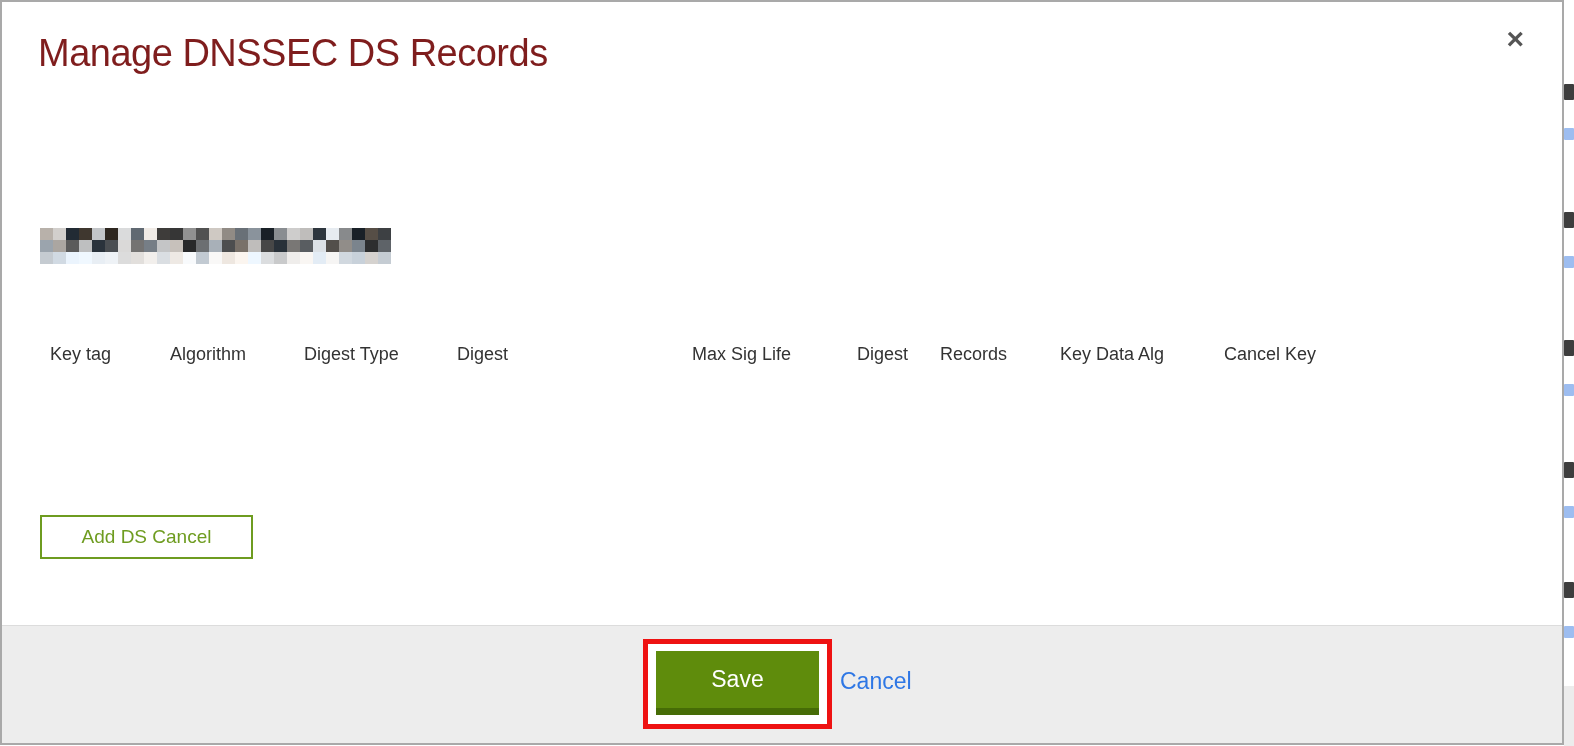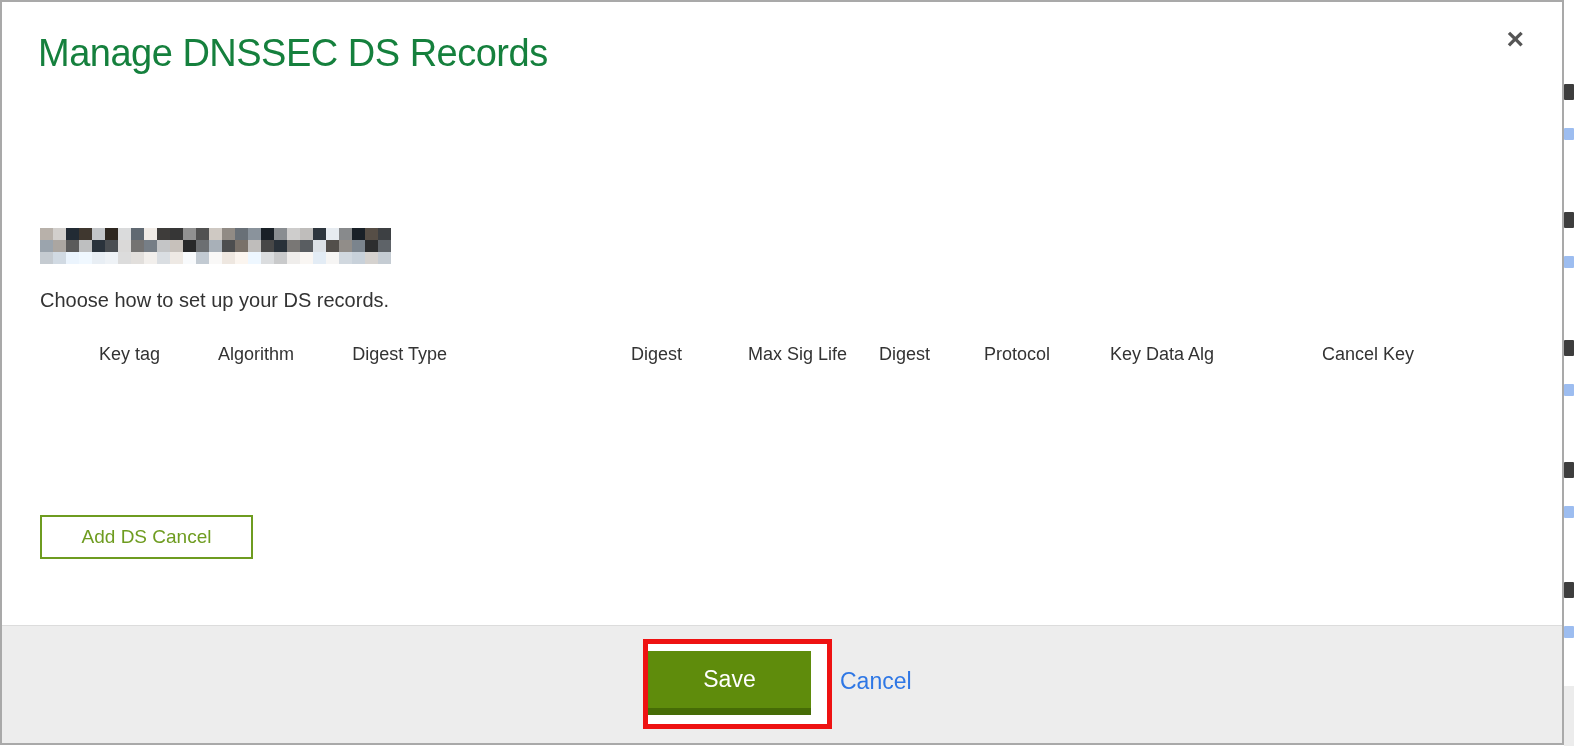--- a/index.html
+++ b/index.html
@@ -10,53 +10,53 @@
   
   .behind-strip { position:absolute; top:0; right:0; width:10px; height:746px; background:#fff; }
   .behind-strip .frag { position:absolute; left:0; width:10px; height:16px; background:#3d3d3d; border-radius:1px; }
   .behind-strip .frag.blue { background:#9dbdf0; height:12px; }
   .behind-strip .gray-bottom { position:absolute; left:0; bottom:0; width:10px; height:60px; background:#ececec; }
 
   
   .modal { position:absolute; left:0; top:0; width:1564px; height:745px;
            border:2px solid #a9a9a9; background:#fff; }
   .modal-title { position:absolute; left:36px; top:30px; font-size:38px; font-weight:400;
-                 color:#15803d; letter-spacing:-0.5px; }
+                 color:#7f1d1d; letter-spacing:-0.5px; }
   .close-btn { position:absolute; right:38px; top:22px; font-size:30px; font-weight:700;
                color:#555; line-height:30px; cursor:pointer; }
 
   
   .redacted { position:absolute; left:38px; top:226px; width:358px; height:36px;
               overflow:hidden; line-height:0; font-size:0; }
   .redacted i { display:inline-block; width:13px; height:12px; }
 
   .subtitle { position:absolute; left:38px; top:287px; font-size:20px; color:#333; }
 
   
   .ds-table { position:absolute; left:38px; top:333px; width:1454px; border-collapse:collapse;
               table-layout:fixed; font-size:18px; color:#333; }
-  .ds-table th { text-align:right; font-weight:400; color:#333; height:44px;
+  .ds-table th { text-align:left; font-weight:400; color:#333; height:44px;
                  padding:0 0 6px 10px; vertical-align:middle; }
   .ds-table td { height:60px; padding-left:10px; vertical-align:middle; }
   .ds-table tr.rec-row.odd  { background:#f8f8f8; }
   .ds-table tr.rec-row.even { background:#ffffff; border-bottom:1px solid #c9c9c9; }
   .ds-table tr.struck td.val { text-decoration:line-through; }
   .ds-table td.undo-cell { text-align:right; padding-right:18px; }
   .undo-link { color:#2e77e5; text-decoration:none; cursor:pointer; }
 
   .add-btn { position:absolute; left:38px; top:513px; width:213px; height:44px;
              background:#fff; border:2px solid #6e9c20; color:#6e9c20;
              font-size:19px; font-family:inherit; cursor:pointer; }
 
   
   .modal-footer { position:absolute; left:0; bottom:0; width:1560px; height:118px;
                   background:#ededed; border-top:1px solid #dcdcdc; }
   .annotation-box { position:absolute; left:641px; top:13px; width:189px; height:90px;
                     border:5px solid #ee1212; background:#fff;
-                    display:flex; align-items:flex-start; justify-content:flex-start; }
+                    display:flex; align-items:flex-start; justify-content:center; }
   .save-btn { margin-top:7px; width:163px; height:64px; background:#5f8c0c;
               border:none; border-bottom:7px solid #466c06; color:#fff;
               font-size:23px; font-family:inherit; cursor:pointer; }
   .cancel-link { position:absolute; left:838px; top:42px; font-size:23px;
                  color:#2e77e5; text-decoration:none; cursor:pointer; }
 </style>
 </head>
 <body>
 
 <div class="screen">
@@ -75,21 +75,20 @@
     <div class="gray-bottom"></div>
   </div>
 
   <div class="modal">
 
     <h1 class="modal-title">Manage DNSSEC DS Records</h1>
     <span class="close-btn">×</span>
 
     <div class="redacted" id="redacted-domain"><i style="background: rgb(184, 177, 170);"></i><i style="background: rgb(210, 207, 204);"></i><i style="background: rgb(34, 43, 52);"></i><i style="background: rgb(63, 55, 47);"></i><i style="background: rgb(194, 197, 200);"></i><i style="background: rgb(46, 39, 32);"></i><i style="background: rgb(218, 219, 220);"></i><i style="background: rgb(96, 105, 114);"></i><i style="background: rgb(240, 235, 230);"></i><i style="background: rgb(62, 60, 58);"></i><i style="background: rgb(54, 54, 54);"></i><i style="background: rgb(145, 145, 145);"></i><i style="background: rgb(81, 81, 81);"></i><i style="background: rgb(207, 201, 195);"></i><i style="background: rgb(145, 139, 133);"></i><i style="background: rgb(105, 112, 119);"></i><i style="background: rgb(138, 147, 156);"></i><i style="background: rgb(25, 32, 39);"></i><i style="background: rgb(137, 141, 145);"></i><i style="background: rgb(206, 205, 204);"></i><i style="background: rgb(191, 189, 187);"></i><i style="background: rgb(46, 54, 62);"></i><i style="background: rgb(231, 236, 241);"></i><i style="background: rgb(136, 138, 140);"></i><i style="background: rgb(25, 32, 39);"></i><i style="background: rgb(86, 78, 70);"></i><i style="background: rgb(61, 64, 67);"></i><i style="background: rgb(155, 164, 173);"></i><i style="background: rgb(171, 166, 161);"></i><i style="background: rgb(91, 91, 91);"></i><i style="background: rgb(190, 191, 192);"></i><i style="background: rgb(42, 51, 60);"></i><i style="background: rgb(74, 78, 82);"></i><i style="background: rgb(218, 217, 216);"></i><i style="background: rgb(116, 115, 114);"></i><i style="background: rgb(118, 126, 134);"></i><i style="background: rgb(196, 197, 198);"></i><i style="background: rgb(199, 193, 187);"></i><i style="background: rgb(40, 41, 42);"></i><i style="background: rgb(108, 111, 114);"></i><i style="background: rgb(168, 176, 184);"></i><i style="background: rgb(77, 78, 79);"></i><i style="background: rgb(121, 113, 105);"></i><i style="background: rgb(191, 189, 187);"></i><i style="background: rgb(71, 71, 71);"></i><i style="background: rgb(41, 49, 57);"></i><i style="background: rgb(121, 119, 117);"></i><i style="background: rgb(89, 93, 97);"></i><i style="background: rgb(220, 225, 230);"></i><i style="background: rgb(83, 79, 75);"></i><i style="background: rgb(145, 141, 137);"></i><i style="background: rgb(123, 132, 141);"></i><i style="background: rgb(45, 46, 47);"></i><i style="background: rgb(94, 99, 104);"></i><i style="background: rgb(197, 203, 209);"></i><i style="background: rgb(209, 218, 227);"></i><i style="background: rgb(235, 244, 253);"></i><i style="background: rgb(240, 248, 255);"></i><i style="background: rgb(232, 238, 244);"></i><i style="background: rgb(238, 242, 246);"></i><i style="background: rgb(220, 220, 220);"></i><i style="background: rgb(226, 223, 220);"></i><i style="background: rgb(242, 239, 236);"></i><i style="background: rgb(218, 222, 226);"></i><i style="background: rgb(238, 233, 228);"></i><i style="background: rgb(248, 250, 252);"></i><i style="background: rgb(194, 202, 210);"></i><i style="background: rgb(249, 248, 247);"></i><i style="background: rgb(238, 231, 224);"></i><i style="background: rgb(251, 245, 239);"></i><i style="background: rgb(238, 247, 255);"></i><i style="background: rgb(219, 221, 223);"></i><i style="background: rgb(201, 202, 203);"></i><i style="background: rgb(239, 237, 235);"></i><i style="background: rgb(249, 246, 243);"></i><i style="background: rgb(227, 236, 245);"></i><i style="background: rgb(246, 245, 244);"></i><i style="background: rgb(209, 216, 223);"></i><i style="background: rgb(200, 209, 218);"></i><i style="background: rgb(213, 210, 207);"></i><i style="background: rgb(197, 204, 211);"></i></div>
 
-    <div class="subtitle">Choose how to set up your DS records.</div>
 
     <table class="ds-table">
       <colgroup>
         <col style="width:120px">
           <col style="width:134px">
           <col style="width:153px">
         <col style="width:235px">
           <col style="width:165px">
           <col style="width:83px">
         <col style="width:120px">
@@ -98,21 +97,21 @@
           <col style="width:80px">
       </colgroup>
       <thead>
         <tr>
           <th>Key tag</th>
           <th>Algorithm</th>
           <th>Digest Type</th>
           <th>Digest</th>
           <th>Max Sig Life</th>
           <th>Digest</th>
-          <th>Protocol</th>
+          <th>Records</th>
           <th>Key Data Alg</th>
           <th>Cancel Key</th>
           <th></th>
         </tr>
       </thead>
       <tbody>
       </tbody>
     </table>
 
     <button class="add-btn">Add DS Cancel</button>

